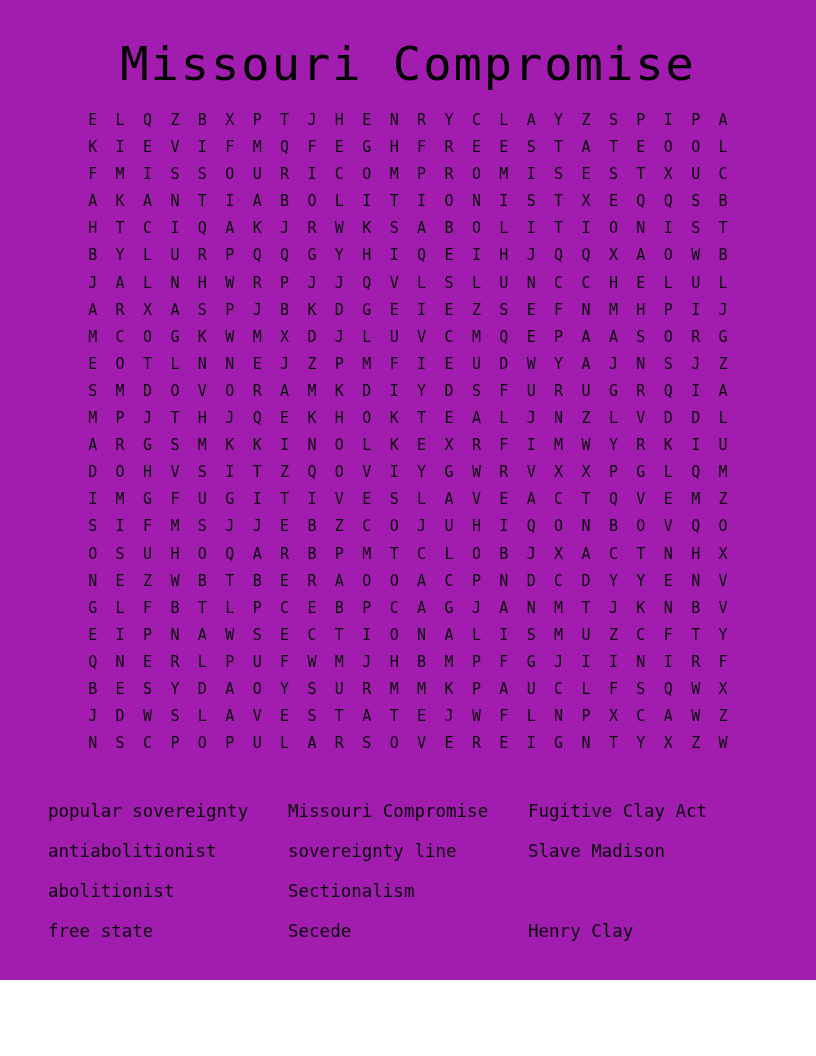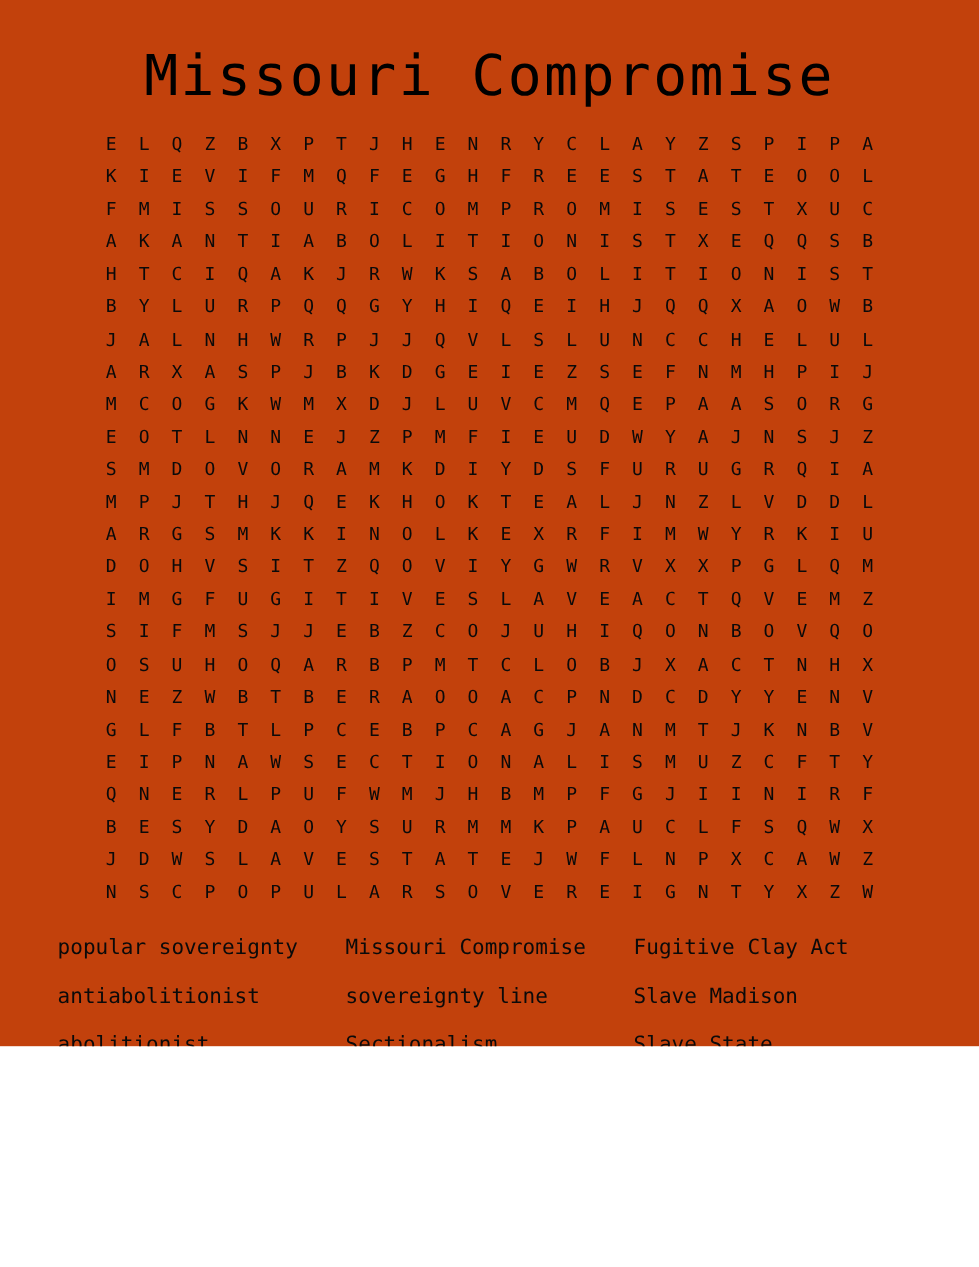--- a/index.html
+++ b/index.html
@@ -1,22 +1,22 @@
 <!DOCTYPE html>
 <html><head>
 <meta charset="utf-8">
 <style>
   * { margin: 0; padding: 0; box-sizing: border-box; }
   html, body { background: #ffffff; }
   .page {
     position: relative;
     width: 816px;
-    height: 872px;
+    height: 980px;
     margin: 0 auto;
-    background: #c2410c;
+    background: #a21caf;
     font-family: "DejaVu Sans Mono", monospace;
     color: #000000;
     overflow: hidden;
   }
   .title {
     padding-top: 36px;
     text-align: center;
     font-size: 47px;
     font-weight: 400;
     letter-spacing: 2px;
@@ -38,21 +38,21 @@
     line-height: 27.1px;
     color: #0a0a0a;
   }
   .word-list {
     margin-top: 23px;
     padding-left: 48px;
   }
   .word-row {
     display: flex;
     height: 40.3px;
-    align-items: flex-start;
+    align-items: flex-end;
   }
   .word-item {
     width: 240px;
     font-size: 17.5px;
     color: #0a0a0a;
     white-space: nowrap;
   }
 </style>
 </head>
 <body>
@@ -692,21 +692,20 @@
         <span class="word-item">Fugitive Clay Act</span>
       </div>
       <div class="word-row">
         <span class="word-item">antiabolitionist</span>
         <span class="word-item">sovereignty line</span>
         <span class="word-item">Slave Madison</span>
       </div>
       <div class="word-row">
         <span class="word-item">abolitionist</span>
         <span class="word-item">Sectionalism</span>
-        <span class="word-item">Slave State</span>
       </div>
       <div class="word-row">
         <span class="word-item">free state</span>
         <span class="word-item">Secede</span>
         <span class="word-item">Henry Clay</span>
       </div>
     </div>
 </div>
 
 </body></html>

